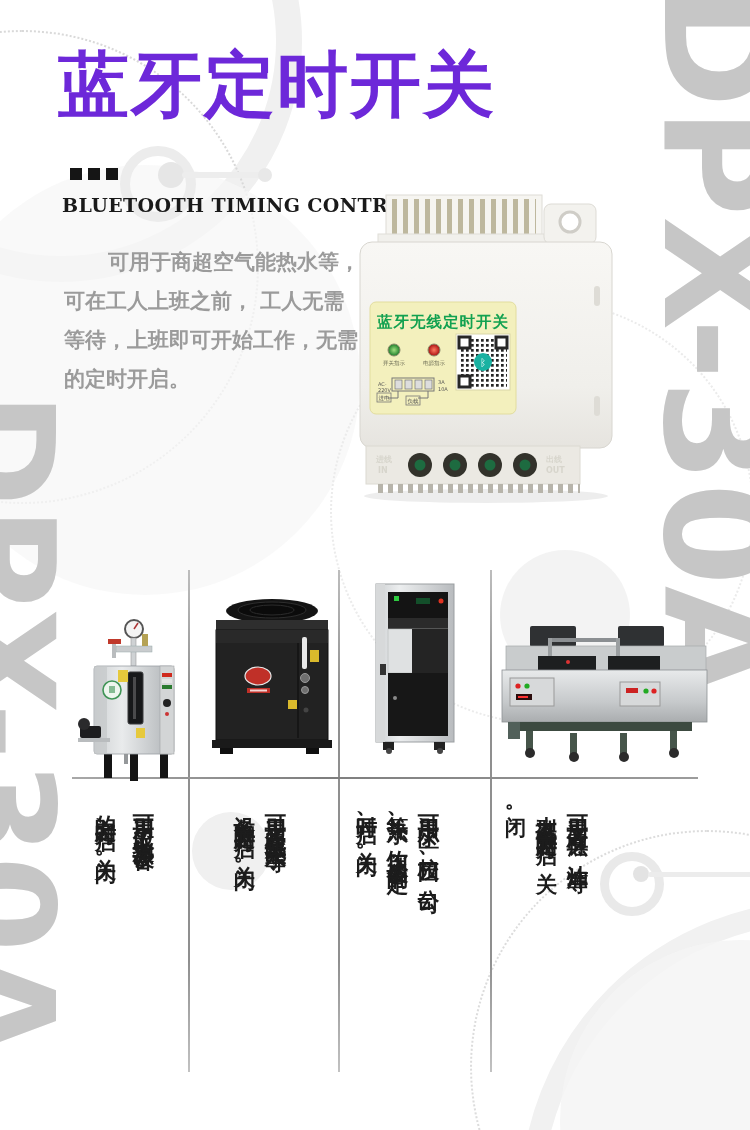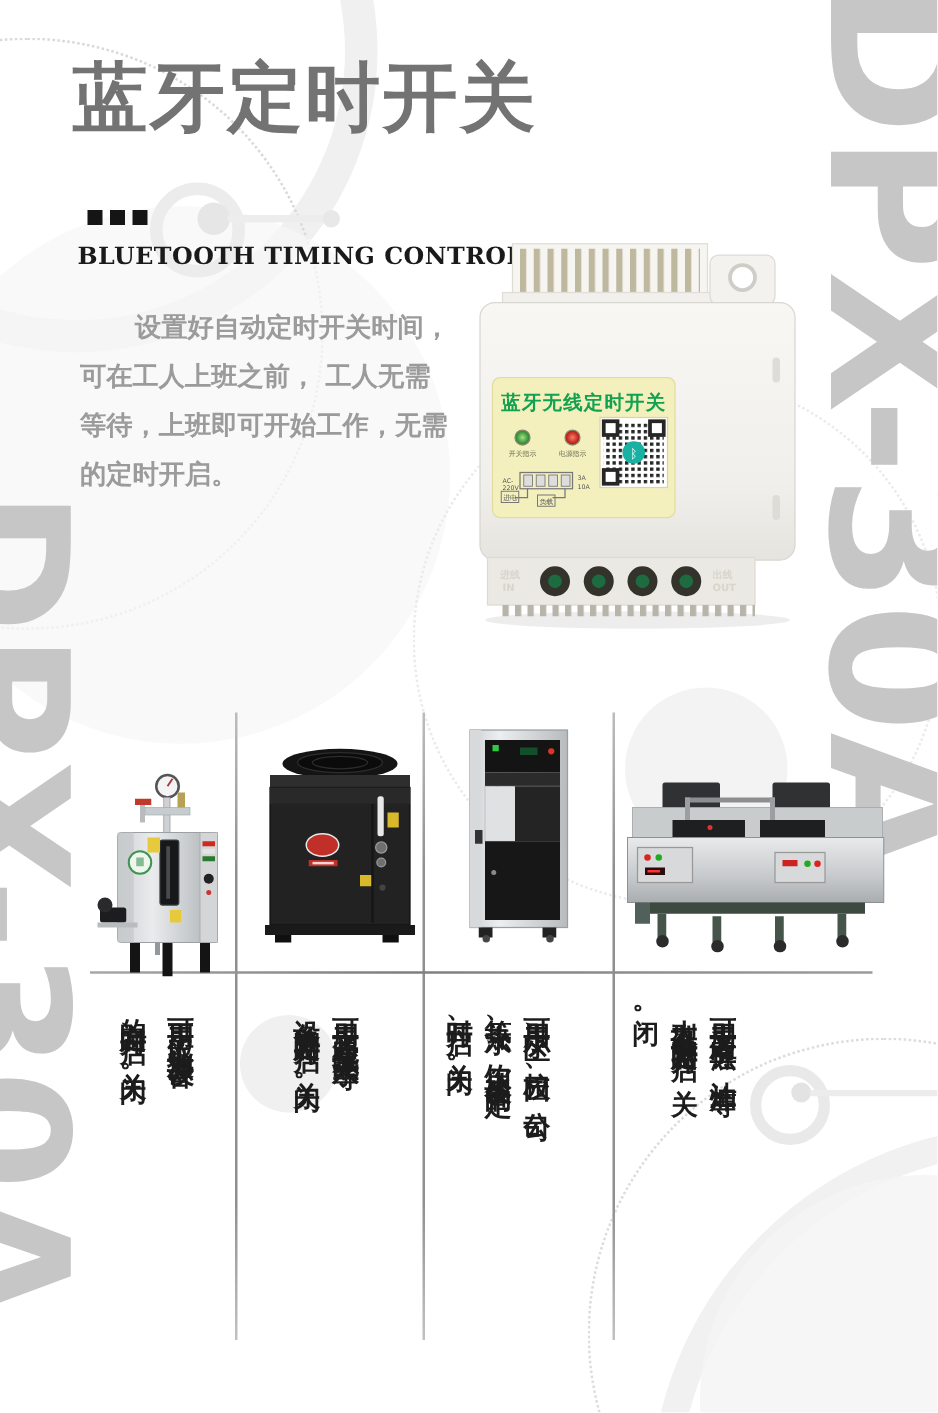--- a/index.html
+++ b/index.html
@@ -23,33 +23,33 @@
   .mol2-dot{width:16px;height:16px;left:633px;top:866px;background:#e3e3e3;}
   .mol2-line{width:110px;height:5px;left:648px;top:872px;background:#ececec;border-radius:3px;}
   .ring-mid-dot{width:420px;height:420px;left:330px;top:300px;border:2px dotted #ebebeb;}
   
   .wm{position:absolute;z-index:1;writing-mode:vertical-rl;text-orientation:mixed;
       font-family:"DejaVu Sans","Liberation Sans",sans-serif;font-weight:800;color:#c6c6c6;
       line-height:1;white-space:nowrap;}
   .wm-right{right:-40px;top:-15px;font-size:148px;}
   .wm-left{left:-66px;top:392px;font-size:138px;}
   
-  .title{position:absolute;z-index:2;left:58px;top:44px;font-size:60px;font-weight:900;
-         color:#737373;letter-spacing:2px;line-height:1.15;white-space:nowrap;}
+  .title{position:absolute;z-index:2;left:58px;top:44px;font-size:71px;font-weight:900;
+         color:#6d28d9;letter-spacing:2px;line-height:1.15;white-space:nowrap;}
   .tsquares{position:absolute;z-index:2;left:70px;top:168px;display:flex;gap:6px;}
   .tsquares span{width:12px;height:12px;background:#151515;display:block;}
   .subtitle{position:absolute;z-index:2;left:62px;top:194px;font-size:19px;font-weight:bold;
             color:#1a1a1a;letter-spacing:.4px;white-space:nowrap;}
   
   .intro{position:absolute;z-index:2;left:64px;top:242px;width:330px;font-size:21px;
          font-weight:bold;color:#9b9b9b;}
   .intro .line{height:39px;line-height:39px;white-space:nowrap;}
   .intro .indent{text-indent:44px;}
   
-  .device{position:absolute;z-index:2;left:372px;top:190px;width:280px;height:314px;}
+  .device{position:absolute;z-index:2;left:348px;top:190px;width:280px;height:314px;}
   
   .vrule{position:absolute;z-index:2;top:570px;width:2px;height:502px;
          background:linear-gradient(180deg,#bdbdbd,#8f8f8f 25%,#8f8f8f 78%,#c2c2c2);}
   .vr1{left:188px;} .vr2{left:338px;} .vr3{left:490px;}
   .hrule{position:absolute;z-index:2;top:777px;left:72px;width:626px;height:2px;
          background:linear-gradient(90deg,#a8a8a8,#7e7e7e 40%,#9c9c9c);}
   
   .pimg{position:absolute;z-index:2;}
   .p1{left:72px;top:608px;}
   .p2{left:202px;top:592px;}
@@ -90,21 +90,21 @@
 
   <h1 class="title" style="margin:0;">蓝牙定时开关</h1>
   <div class="tsquares">
     <span></span>
     <span></span>
     <span></span>
   </div>
   <div class="subtitle">BLUETOOTH TIMING CONTROLLER</div>
 
   <div class="intro">
-    <div class="line indent">设置好自动定时开关时间，</div>
+    <div class="line indent">可用于商超空气能热水等，</div>
     <div class="line">可在工人上班之前， 工人无需</div>
     <div class="line">等待，上班即可开始工作，无需</div>
     <div class="line">的定时开启。</div>
   </div>
 
   <div class="device">
     <svg width="280" height="314" viewBox="0 0 280 314">
       <defs>
         <linearGradient id="bodyg" x1="0" y1="0" x2="0" y2="1">
           <stop offset="0" stop-color="#f8f7f4"></stop>

